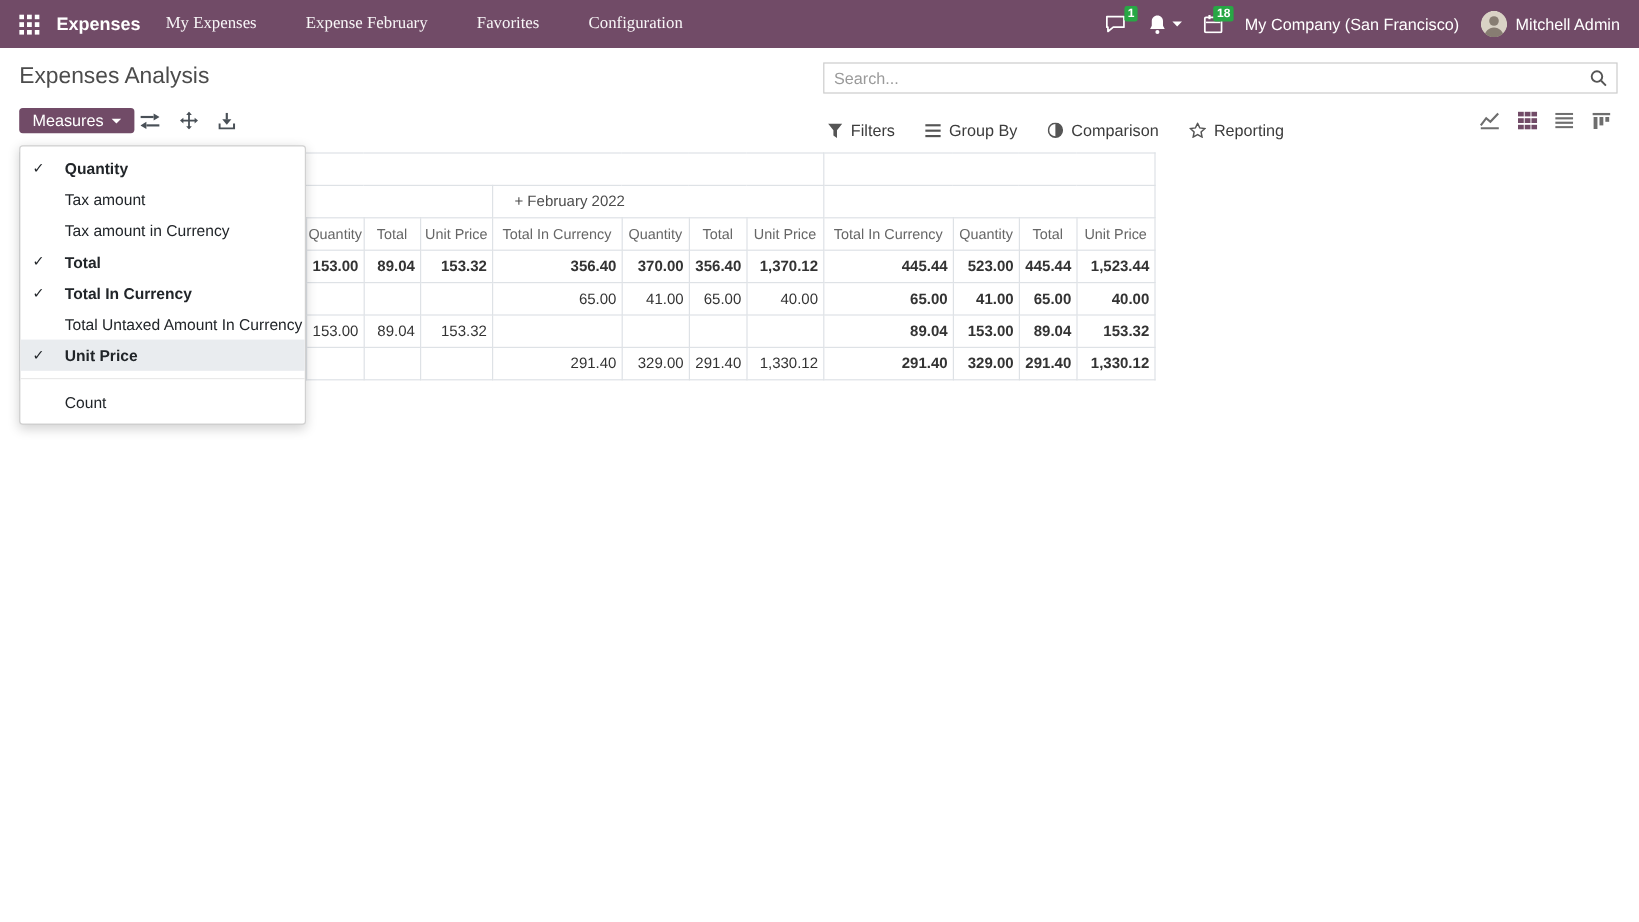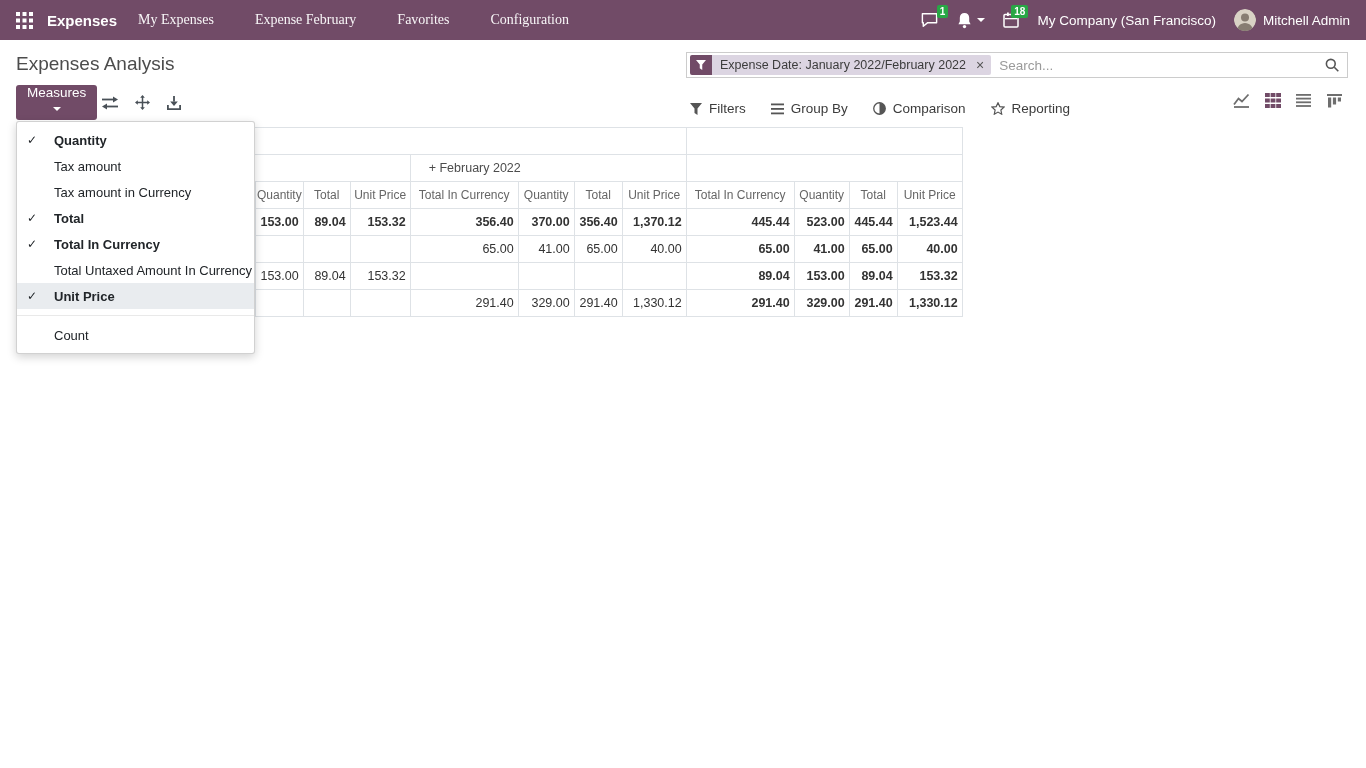--- a/index.html
+++ b/index.html
@@ -33,23 +33,23 @@
   .facet-icon { background:#714B67; width:22px; display:flex; align-items:center; justify-content:center; }
   .facet-label { background:#dcd5e2; color:#3c3c3c; padding:0 8px; display:flex; align-items:center; white-space:nowrap; }
   .facet-remove { background:#dcd5e2; color:#555; padding:0 7px 0 2px; display:flex; align-items:center;
                   font-size:14px; cursor:pointer; }
   .search-input { flex:1; border:none; outline:none; background:transparent; font-size:13.5px;
                   padding:0 8px; color:#333; font-family:inherit; }
   .search-input::placeholder { color:#9a9a9a; }
   .search-glass { margin-right:8px; display:flex; cursor:pointer; }
 
   .controls-left { position:absolute; left:16px; top:85px; display:flex; align-items:center; }
-  .btn-measures { background:#714B67; color:#fff; border:none; border-radius:3px; height:35px;
+  .btn-measures { background:#714B67; color:#fff; border:none; border-radius:3px; height:21px;
                   padding:0 11px; font-size:13.5px; font-family:inherit; display:flex; align-items:center;
-                  gap:7px; cursor:pointer;flex-direction:column; }
+                  gap:7px; cursor:pointer; }
   .icon-btn { width:26px; height:31px; background:none; border:none; color:#49505
 7; display:flex;
              align-items:center; justify-content:center; cursor:pointer; color:#495057; }
   .icon-btn:first-of-type { margin-left:16px; }
   .icon-btn + .icon-btn { margin-left:6px; }
 
   .search-options { position:absolute; left:690px; top:85px; height:31px; display:flex;
                     align-items:flex-end; gap:25px; }
   .option { display:flex; align-items:center; gap:7px; font-size:13.5px; color:#3c3c3c; cursor:pointer; white-space:nowrap; }
 
@@ -141,29 +141,20 @@
           </svg>
         </span>
         <span class="username">Mitchell Admin</span>
       </span>
     </div>
   </header>
 
   <h1 class="page-title">Expenses Analysis</h1>
 
   <div class="search-box">
-    <span class="facet">
-      <span class="facet-icon">
-        <svg width="10" height="10" viewBox="0 0 12 12" fill="#fff">
-          <path d="M0 0h12L7.5 5.5V12L4.5 10V5.5z"></path>
-        </svg>
-      </span>
-      <span class="facet-label">Expense Date: January 2022/February 2022</span>
-      <span class="facet-remove">×</span>
-    </span>
     <input class="search-input" placeholder="Search..." style="">
     <span class="search-glass">
       <svg width="14" height="14" viewBox="0 0 14 14" fill="none" stroke="#555" stroke-width="1.6">
         <circle cx="5.8" cy="5.8" r="4.4"></circle>
           <line x1="9.3" y1="9.3" x2="13.3" y2="13.3"></line>
       </svg>
     </span>
   </div>
 
   <div class="controls-left">

